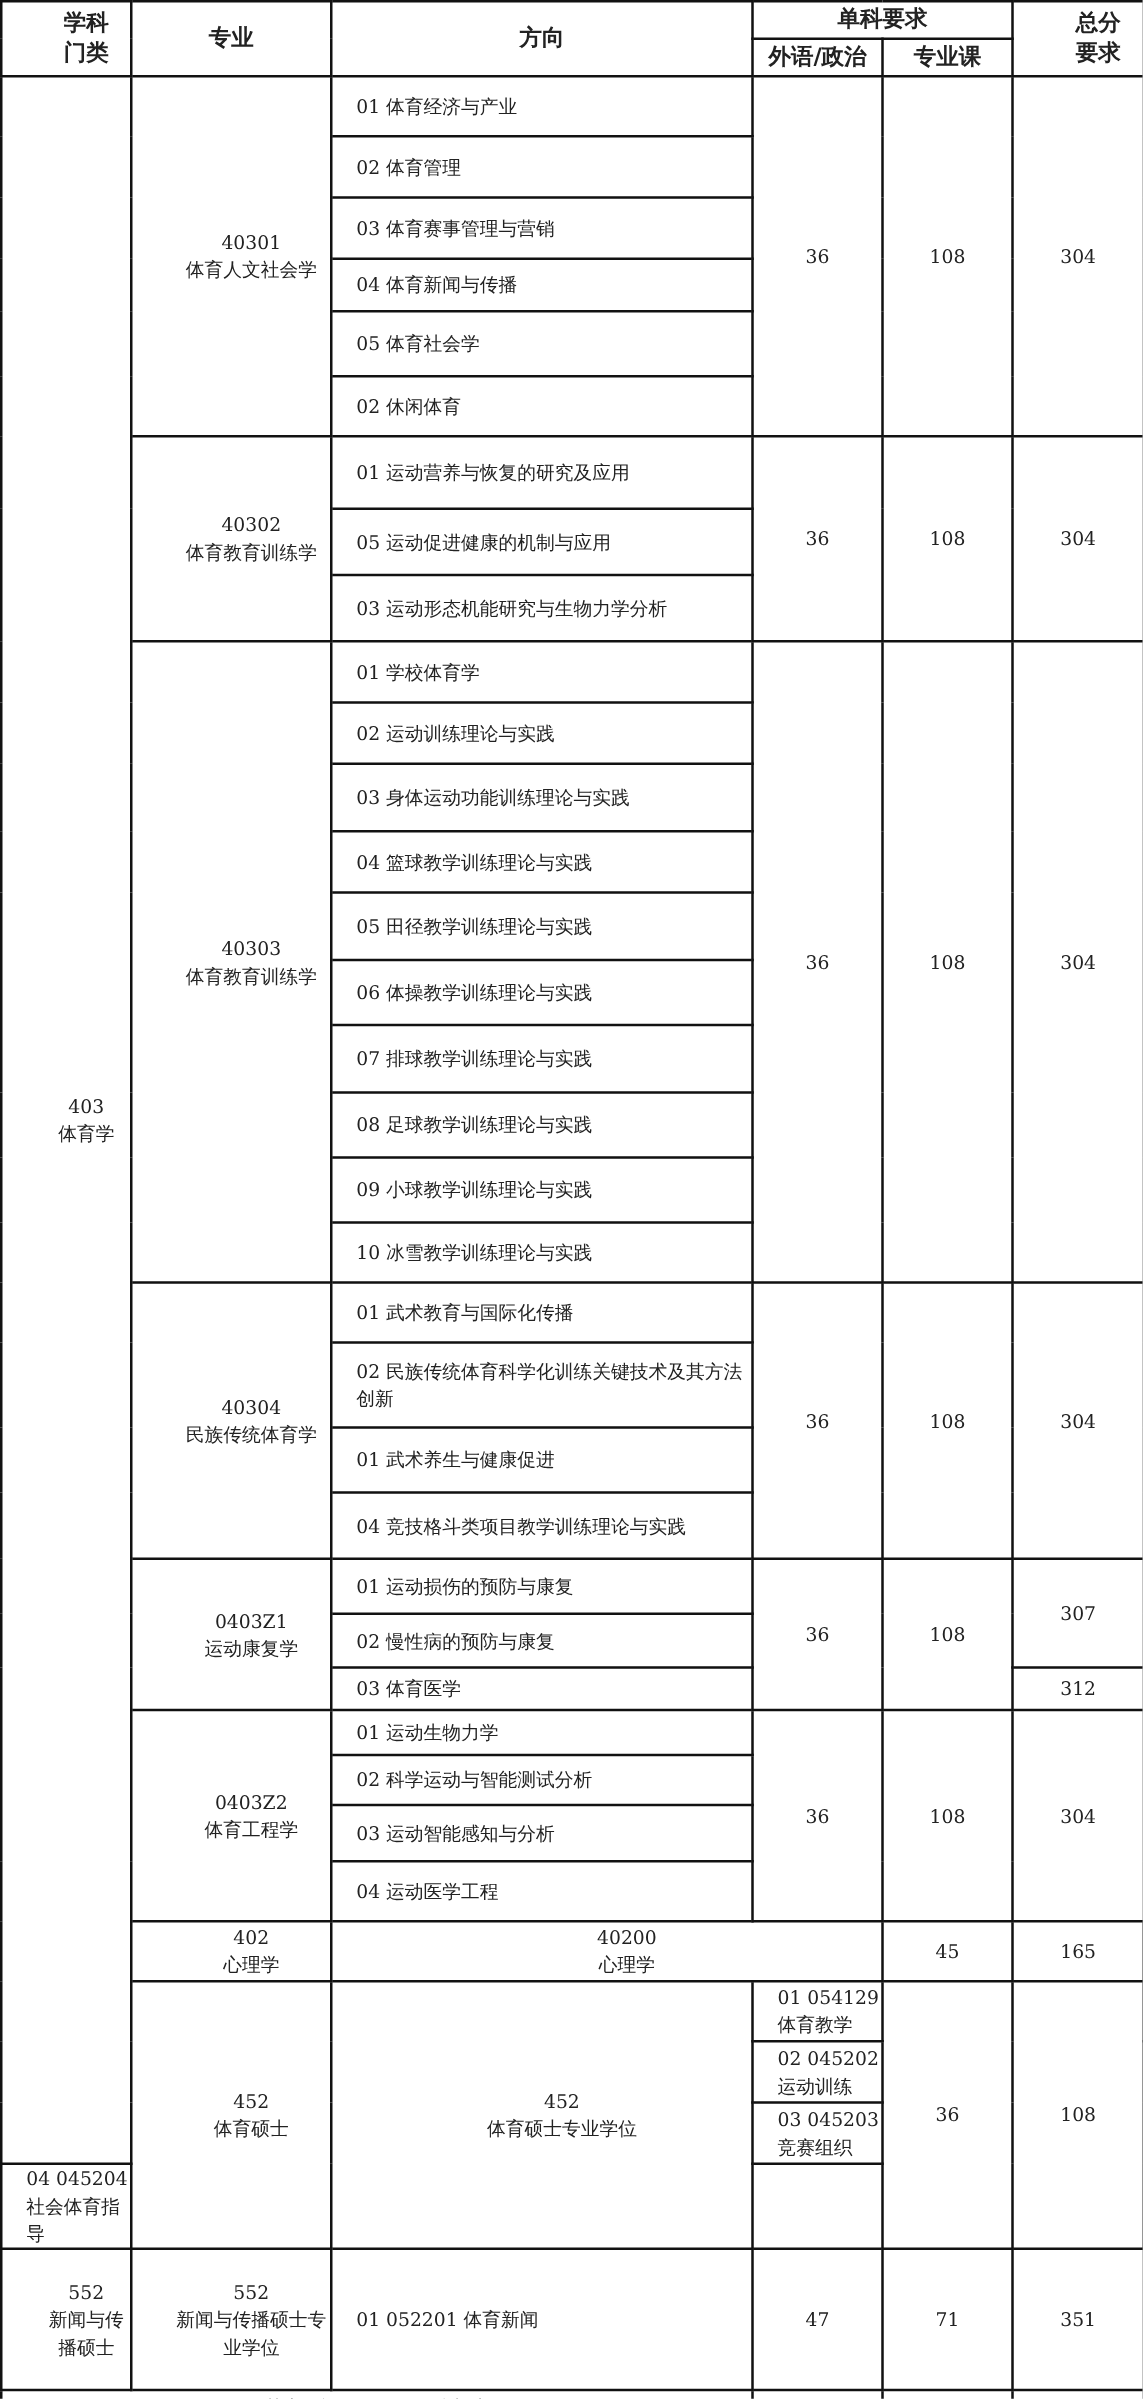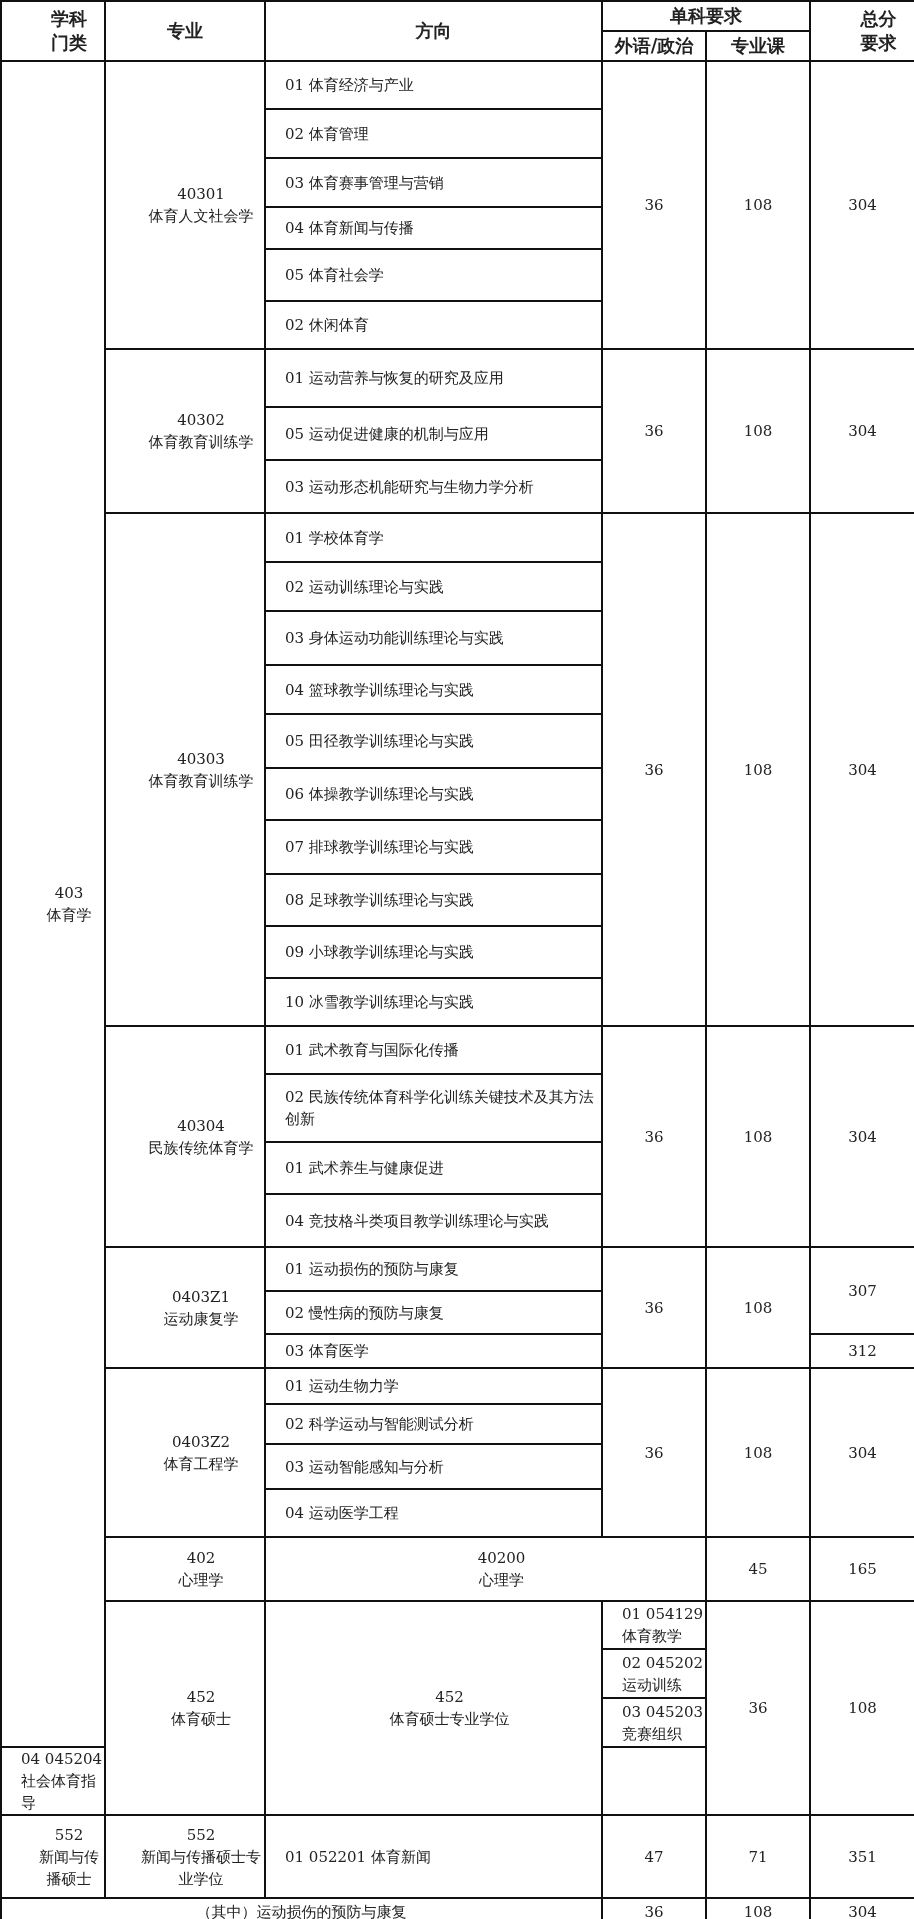--- a/index.html
+++ b/index.html
@@ -178,21 +178,21 @@
   <tr style="height:40px">
         <td class="dir">02 科学运动与智能测试分析</td>
       </tr>
   <tr style="height:45px">
         <td class="dir">03 运动智能感知与分析</td>
       </tr>
   <tr style="height:48px">
         <td class="dir">04 运动医学工程</td>
       </tr>
 
-  <tr style="height:64px">
+  <tr style="height:48px">
     <td>
           <span class="blk">402</span>
           <span class="blk">心理学</span>
         </td>
     <td colspan="2">
           <span class="blk">40200</span>
           <span class="blk">心理学</span>
         </td>
     <td>45</td>
     <td>165</td>
@@ -217,21 +217,21 @@
     <td class="dir">02 045202 运动训练</td>
     <td rowspan="3">304</td>
   </tr>
   <tr style="height:49px">
         <td class="dir">03 045203 竞赛组织</td>
       </tr>
   <tr style="height:49px">
         <td class="dir">04 045204 社会体育指导</td>
       </tr>
 
-  <tr style="height:83px">
+  <tr style="height:113px">
     <td>
           <span class="blk">552</span>
           <span class="blk">新闻与传播硕士</span>
         </td>
     <td>
           <span class="blk">552</span>
           <span class="blk">新闻与传播硕士专业学位</span>
         </td>
     <td class="dir">01 052201 体育新闻</td>
     <td>47</td>

